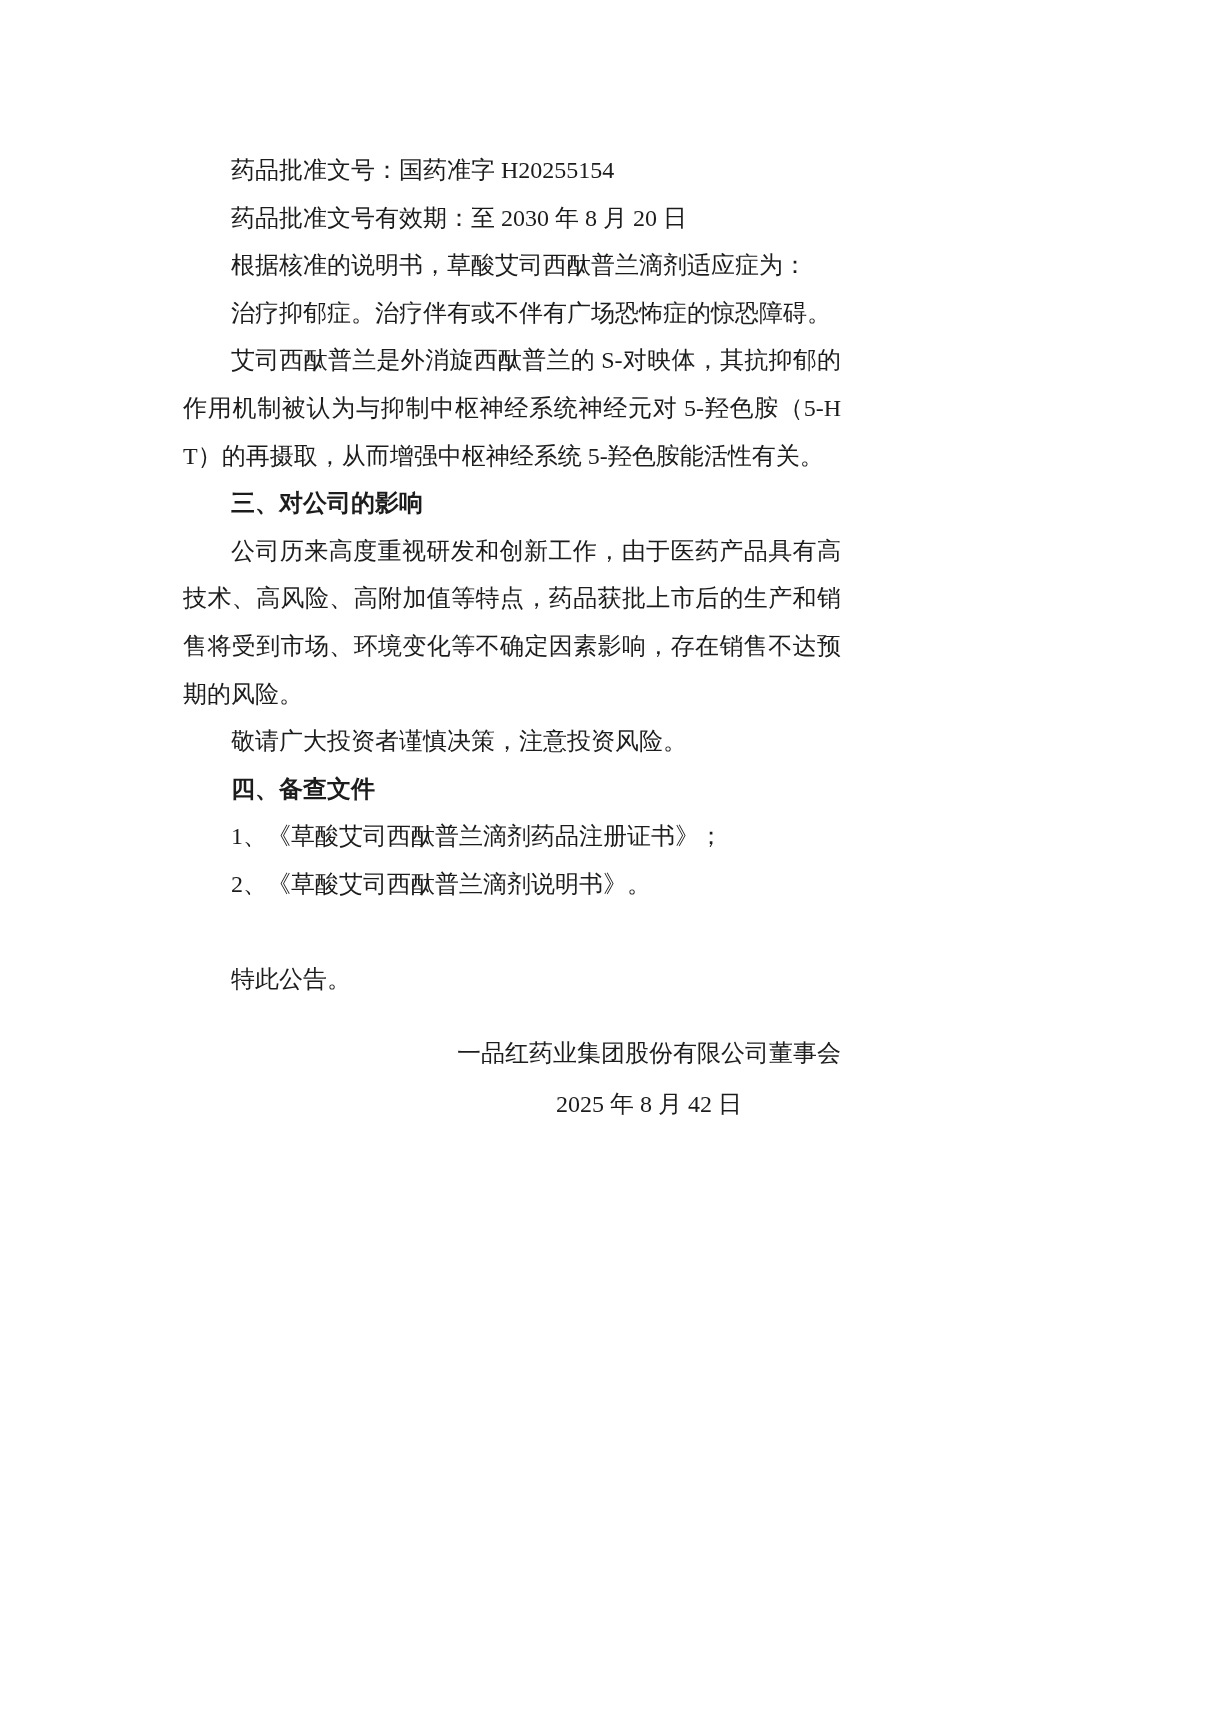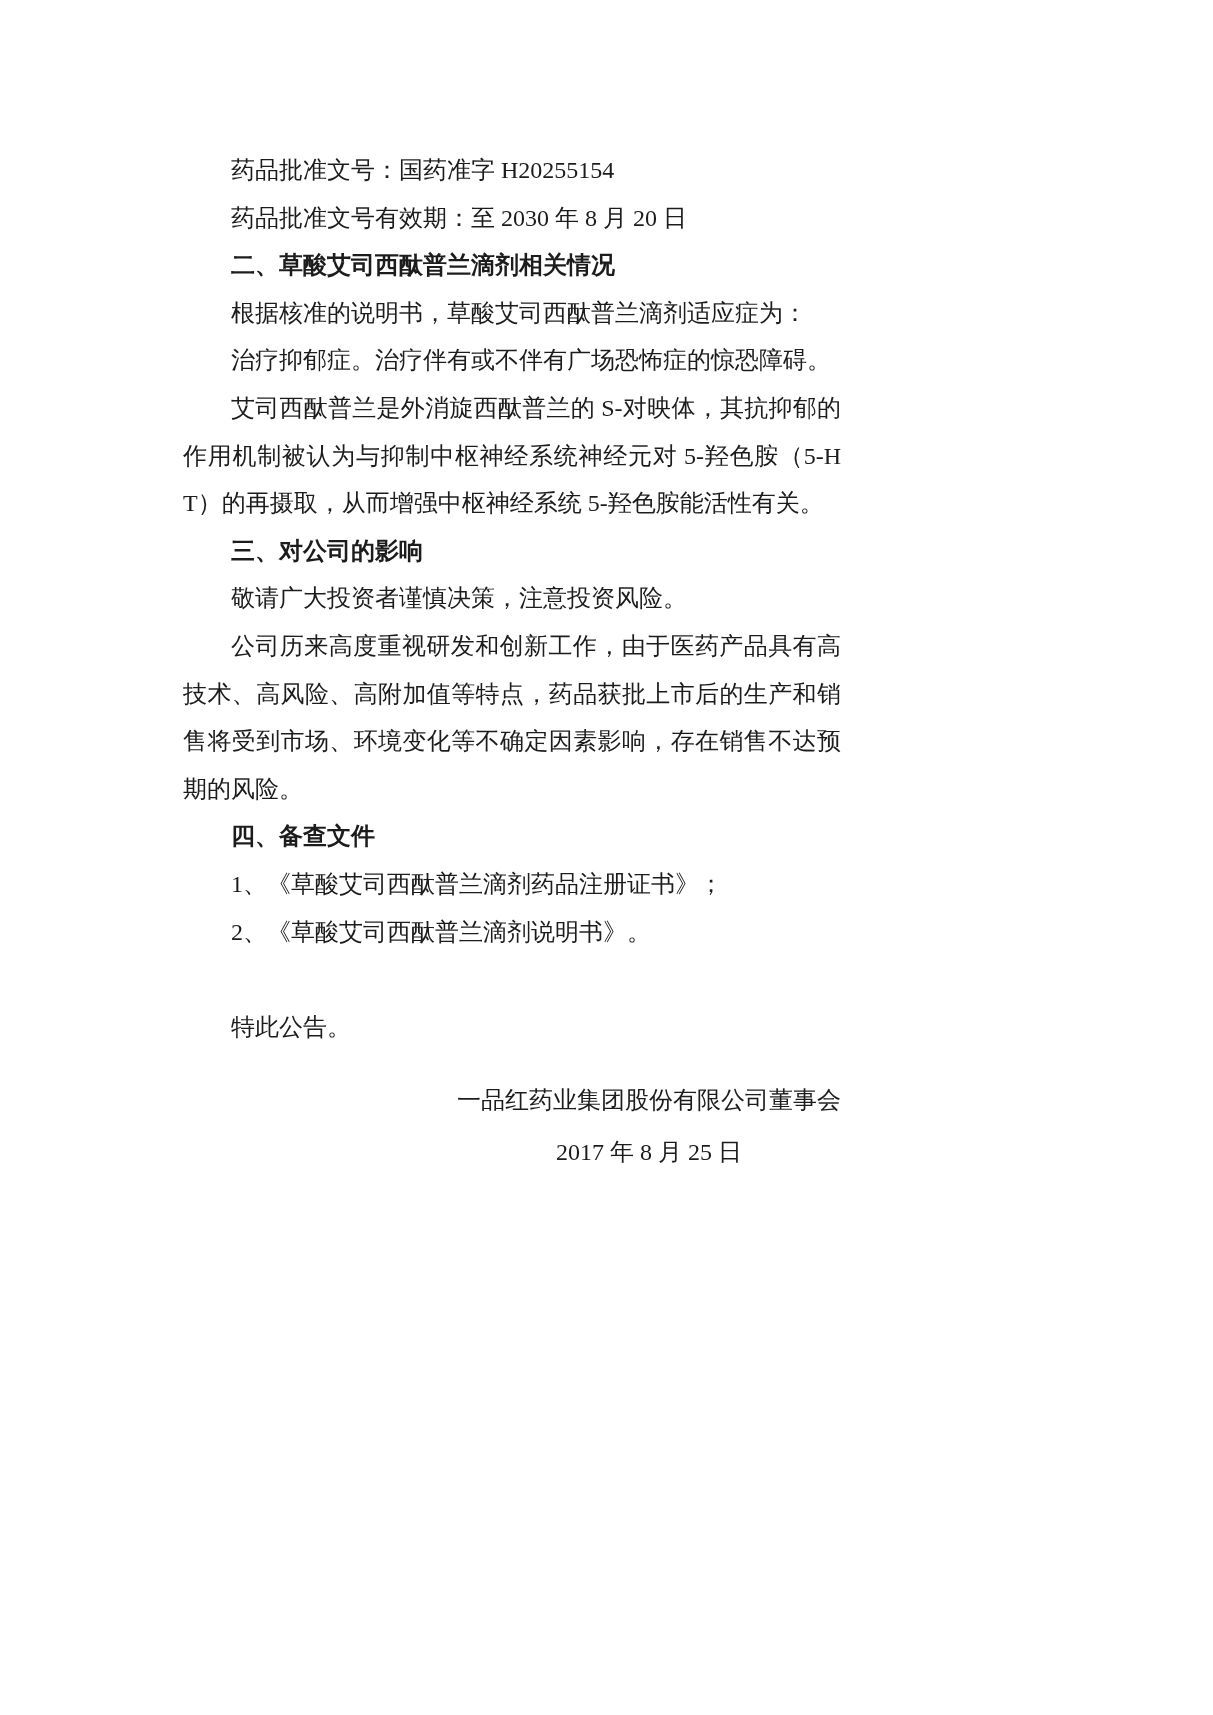--- a/index.html
+++ b/index.html
@@ -56,36 +56,35 @@
 </style>
 </head>
 <body>
 
 <div class="page">
   <div class="content">
 
     <p class="para">药品批准文号：国药准字 H20255154</p>
     <p class="para">药品批准文号有效期：至 2030 年 8 月 20 日</p>
 
-    <p class="para heading">二、草酸艾司西酞普兰滴剂相关情况</p>
     <p class="para">根据核准的说明书，草酸艾司西酞普兰滴剂适应症为：</p>
     <p class="para">治疗抑郁症。治疗伴有或不伴有广场恐怖症的惊恐障碍。</p>
     <p class="para">艾司西酞普兰是外消旋西酞普兰的 S-对映体，其抗抑郁的作用机制被认为与抑制中枢神经系统神经元对 5-羟色胺（5-HT）的再摄取，从而增强中枢神经系统 5-羟色胺能活性有关。</p>
 
     <p class="para heading">三、对公司的影响</p>
+    <p class="para">公司历来高度重视研发和创新工作，由于医药产品具有高技术、高风险、高附加值等特点，药品获批上市后的生产和销售将受到市场、环境变化等不确定因素影响，存在销售不达预期的风险。</p>
     <p class="para">敬请广大投资者谨慎决策，注意投资风险。</p>
-    <p class="para">公司历来高度重视研发和创新工作，由于医药产品具有高技术、高风险、高附加值等特点，药品获批上市后的生产和销售将受到市场、环境变化等不确定因素影响，存在销售不达预期的风险。</p>
 
     <p class="para heading">四、备查文件</p>
     <p class="para">1、《草酸艾司西酞普兰滴剂药品注册证书》；</p>
     <p class="para">2、《草酸艾司西酞普兰滴剂说明书》。</p>
 
     <p class="para closing">特此公告。</p>
 
     <div class="signature">
       <span class="sig-inner">
         <span class="sig-company">一品红药业集团股份有限公司董事会</span>
-        <span class="sig-date">2017 年 8 月 25 日</span>
+        <span class="sig-date">2025 年 8 月 42 日</span>
       </span>
     </div>
 
   </div>
 </div>
 
 </body></html>

